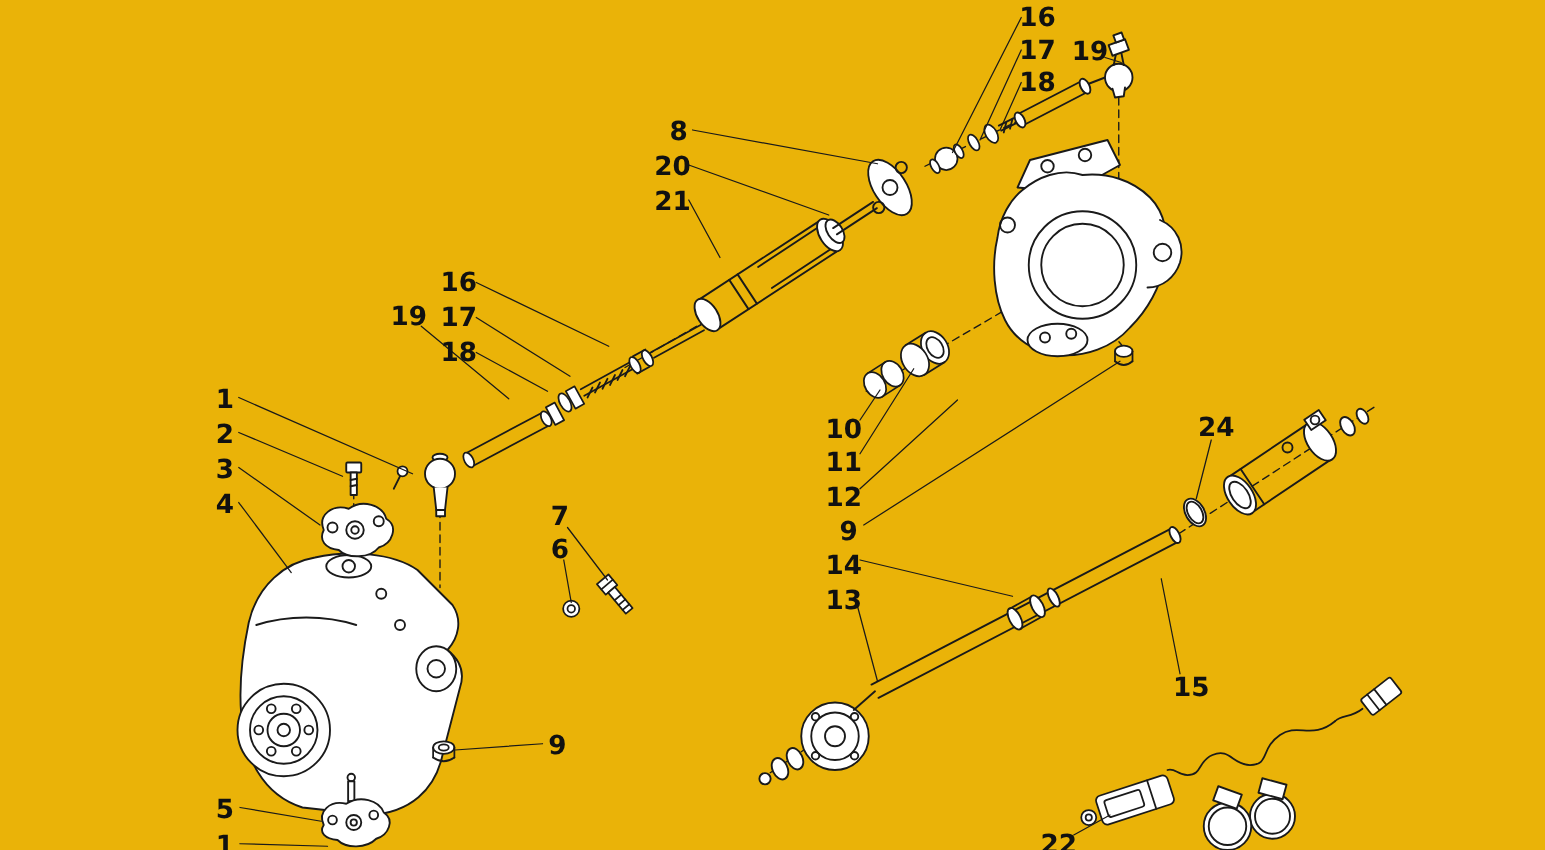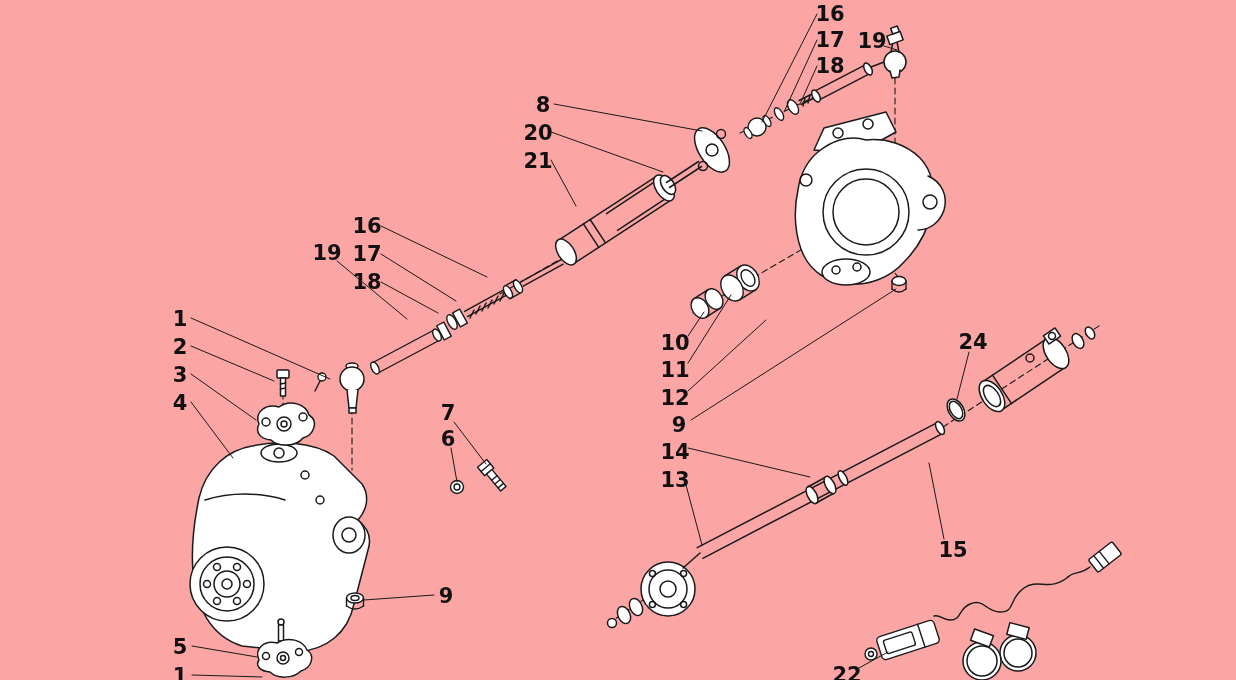--- a/index.html
+++ b/index.html
@@ -1,20 +1,20 @@
 <!DOCTYPE html>
 <html><head>
 <meta charset="utf-8">
 <style>
   html, body { margin: 0; padding: 0; background: #ffffff; }
   .page {
     position: relative;
     width: 1236px;
     height: 680px;
-    background: #fca5a5;
+    background: #eab308;
     overflow: hidden;
     font-family: "DejaVu Sans", "Liberation Sans", sans-serif;
   }
   svg { display: block; }
   text.callout {
     font-family: "DejaVu Sans", "Liberation Sans", sans-serif;
     font-weight: bold;
     font-size: 21px;
     fill: #111111;
   }

